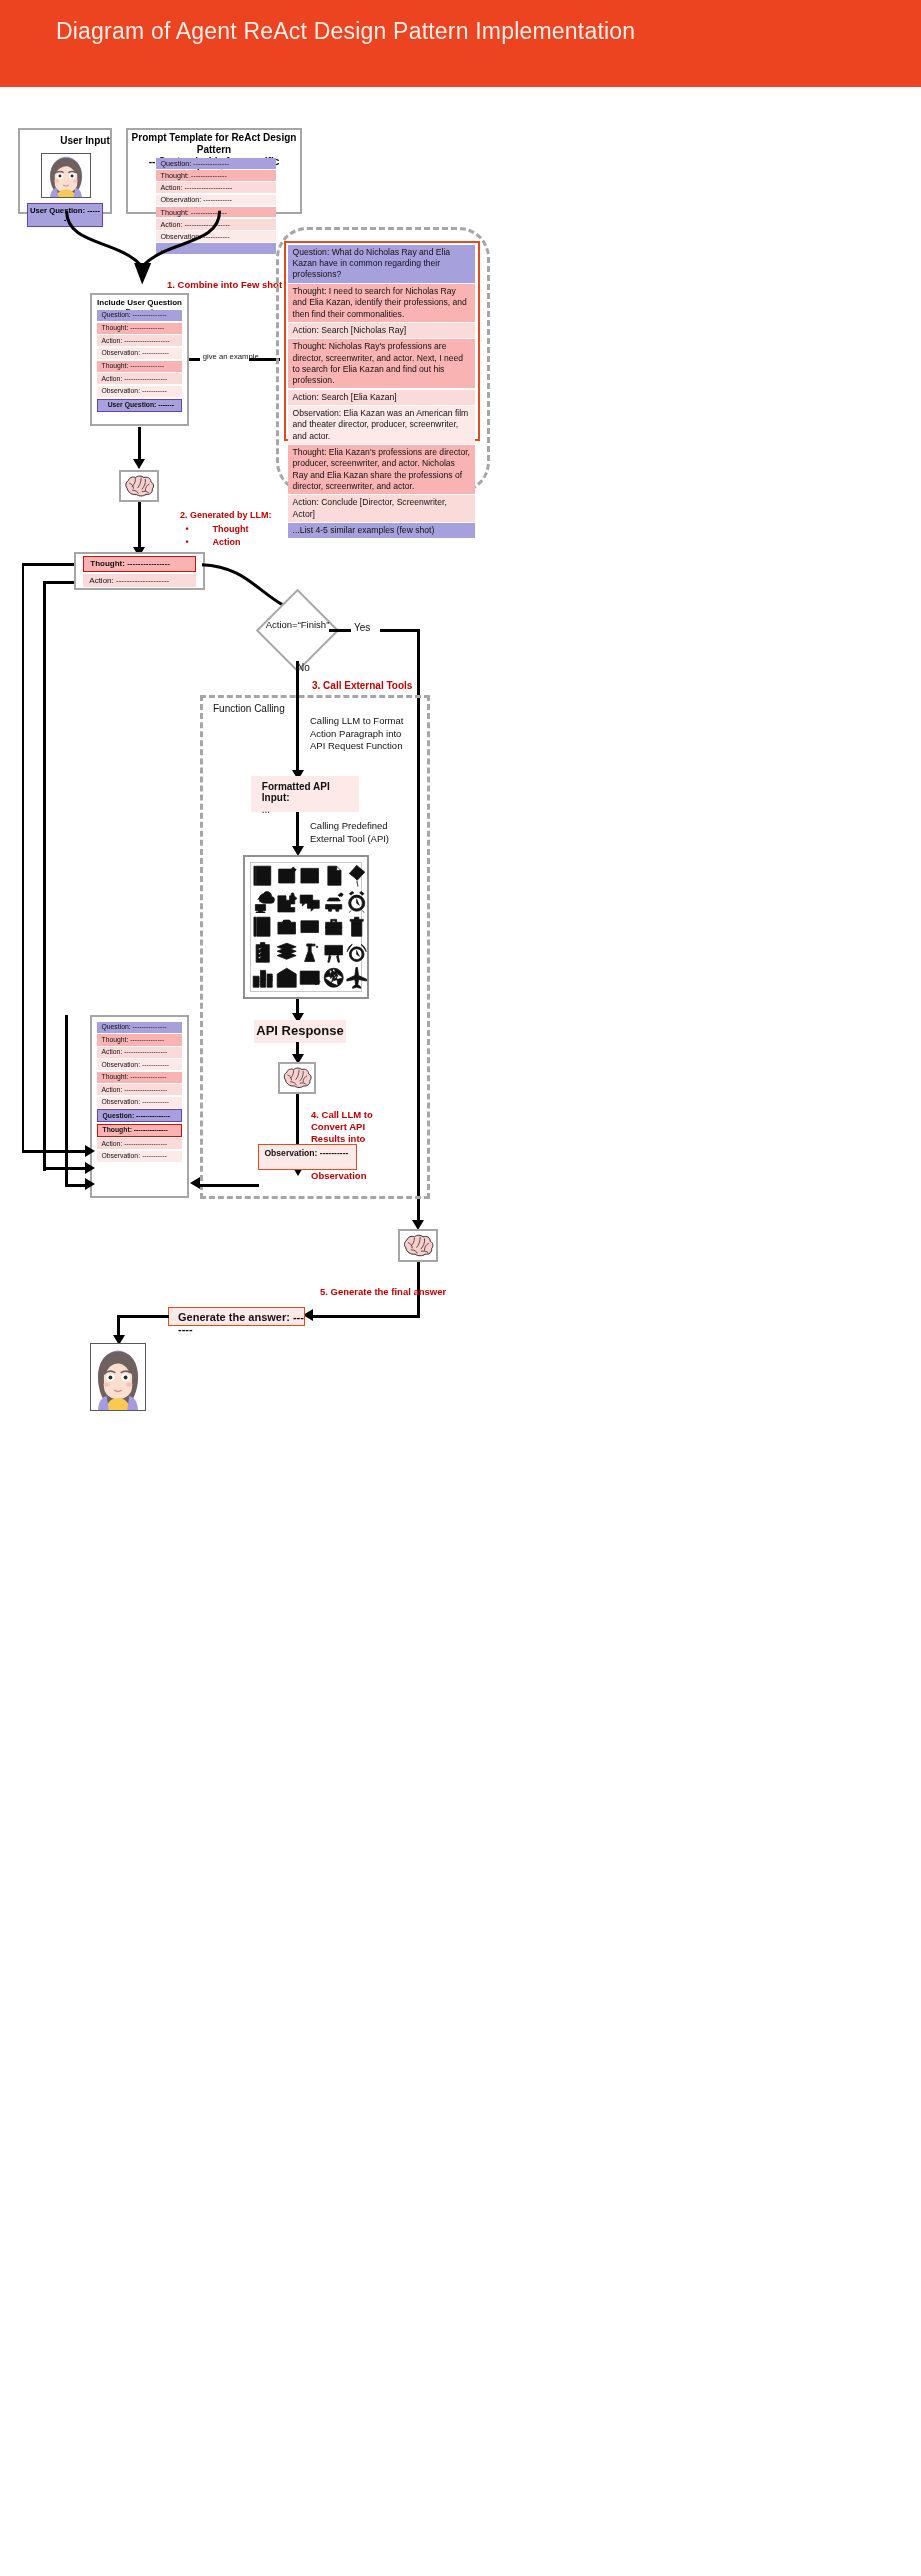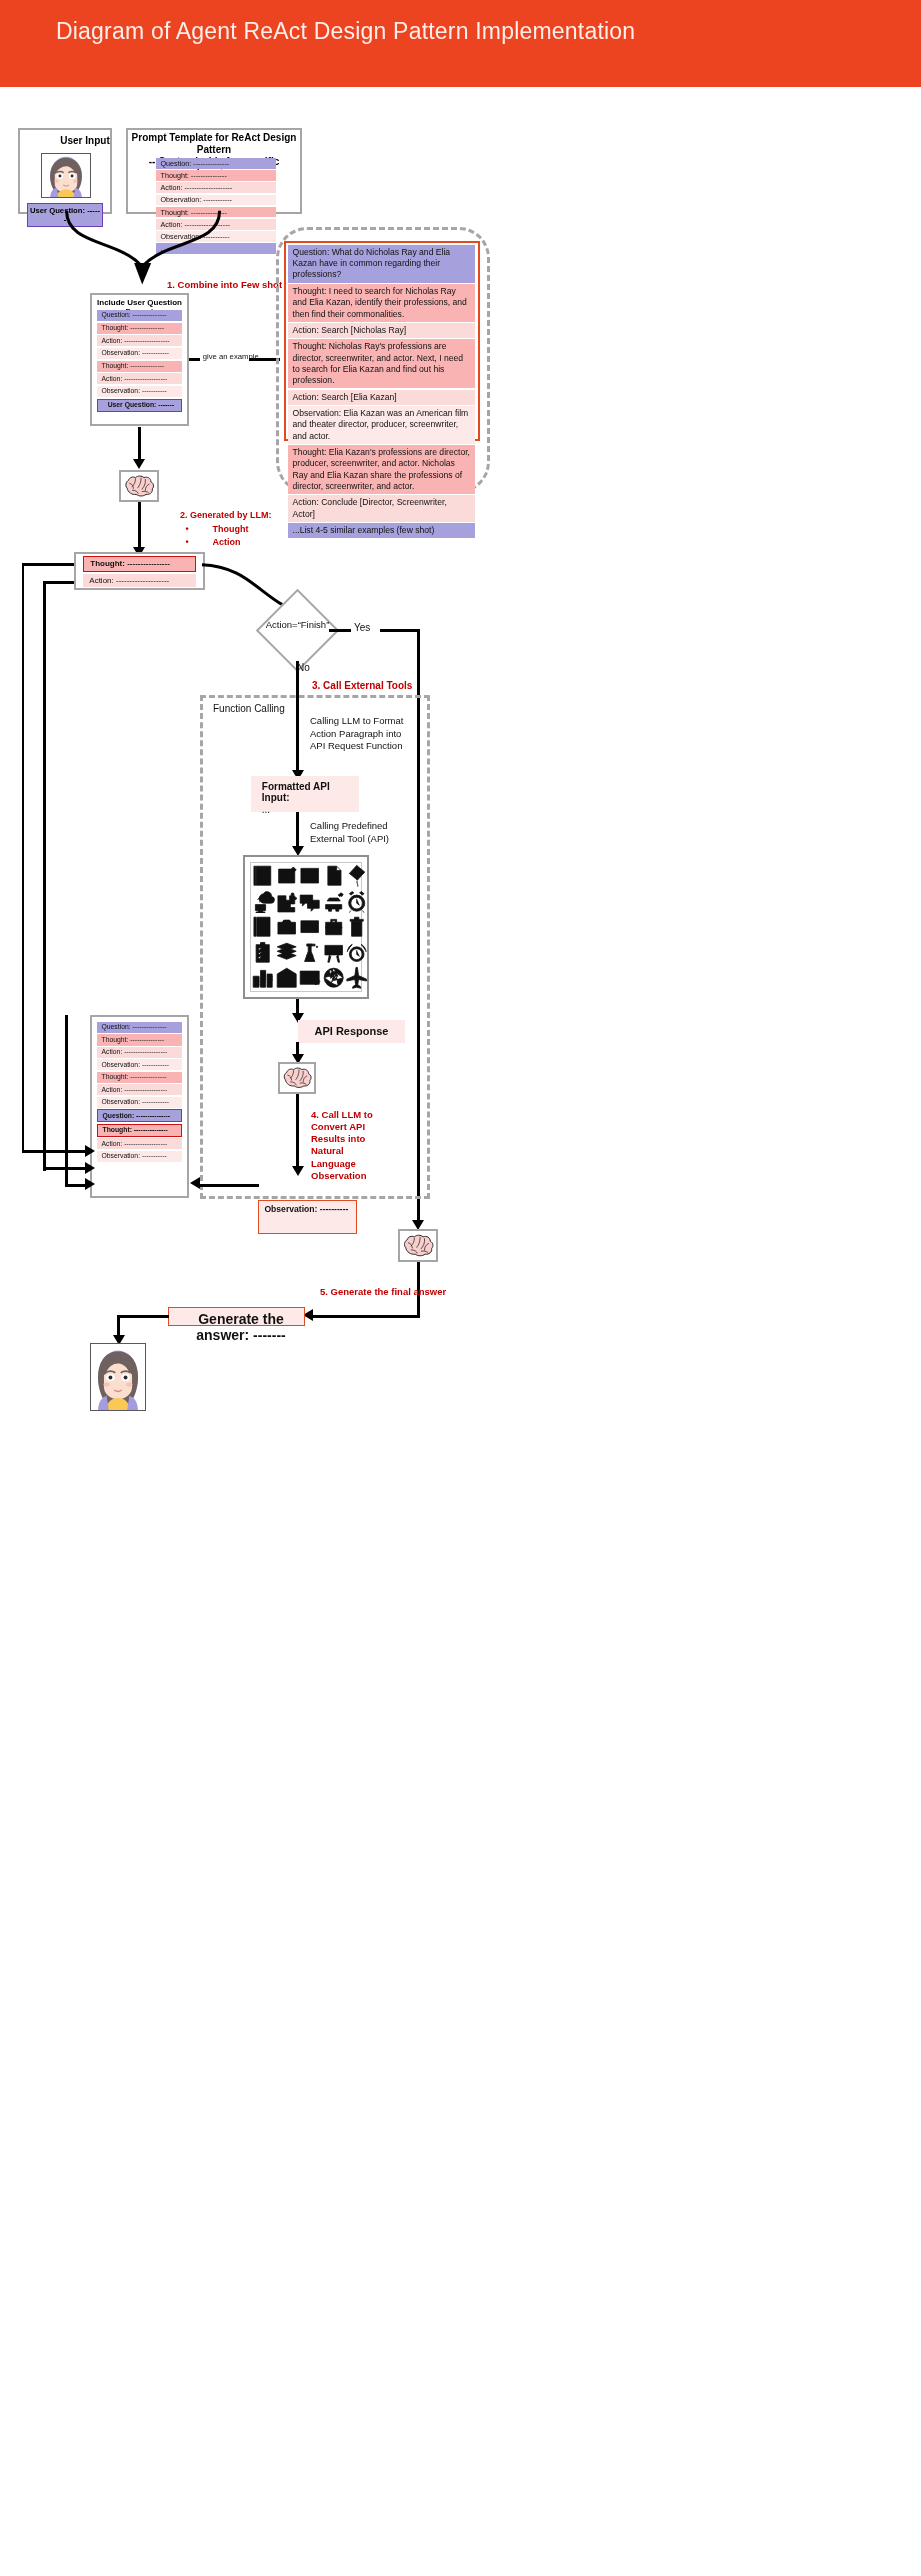--- a/index.html
+++ b/index.html
@@ -365,39 +365,39 @@
               <path d="M30 4h4l3 22 22 10v5l-22-4-2 14 8 6v4l-11-3-11 3v-4l8-6-2-14-22 4v-5l22-10z" fill="#111" stroke="#111" stroke-width="2.2" stroke-linejoin="round"></path>
             </svg>
           </div>
         </div>
     </div>
   </div>
 
   <div class="abs vline" style="left:296px; top:999px; height:18px;"></div>
   <div class="abs arrow-d" style="left:292px; top:1013px;"></div>
 
-  <div class="abs pinkbox lbl-center" style="left:254px; top:1020px; width:107px; height:22.5px; font-size:11px; line-height:22.5px;margin-left:44px;">API Response</div>
+  <div class="abs pinkbox lbl-center" style="left:254px; top:1020px; width:92px; height:22.5px; font-size:13px; line-height:22.5px;">API Response</div>
 
   <div class="abs vline" style="left:296px; top:1042px; height:16px;"></div>
   <div class="abs arrow-d" style="left:292px; top:1054px;"></div>
 
   <div class="abs gbox" style="left:278px; top:1062px; width:38px; height:31.5px;">
     <svg viewBox="0 0 100 80" style="width:100%;height:100%;display:block;">
       <g transform="translate(6,8)">
         <path d="M10 38 C4 32 6 20 14 16 C16 8 26 4 34 8 C40 2 52 2 58 8 C68 4 78 10 78 20 C86 24 88 34 82 40 C84 50 74 58 64 56 C56 62 44 62 36 56 C24 58 12 50 10 38Z" fill="#f9cfcd" stroke="#1a1a1a" stroke-width="2.6"></path>
         <path d="M34 10 C34 22 30 28 24 34 M50 8 C50 22 46 30 40 38 M62 12 C64 26 58 34 52 42 M16 24 C24 26 28 32 28 40 M74 26 C66 30 62 36 62 46 M24 44 C34 44 40 48 42 54 M52 48 C60 46 68 48 72 52" stroke="#1a1a1a" stroke-width="2" fill="none"></path>
       </g>
     </svg>
   </div>
 
   <div class="abs vline" style="left:296px; top:1094px; height:77px;"></div>
   <div class="abs arrow-d" style="left:292px; top:1166px;"></div>
   <div class="abs redlbl" style="left:311px; top:1109px; width:67px; font-size:9.5px; line-height:1.28;">4. Call LLM to Convert API Results into Natural Language Observation</div>
 
-  <div class="abs pinkbox-b" style="left:258px; top:1200px; width:99px; height:34px;">
+  <div class="abs pinkbox-b" style="left:258px; top:1144px; width:99px; height:26px;">
     <div style="font-size:8.6px; color:#111; padding:2.7px 0 0 5.4px; font-weight:bold;">Observation: ----------</div>
   </div>
 
   <div class="abs hline" style="left:200px; top:1184px; width:59px;"></div>
   <div class="abs arrow-l" style="left:190px; top:1177px;"></div>
 
   <div class="abs gbox" style="left:90px; top:1015px; width:99px; height:183px;"></div>
   <div class="abs" id="acc-rows" style="left:97px; top:1022px; width:85px;">
       <div class="row r-q" style="font-size: 6.8px; margin-bottom: 1.4px; padding: 1.3px 1.8px 1.3px 4.5px;">Question: ---------------</div>
       <div class="row r-t" style="font-size: 6.8px; margin-bottom: 1.4px; padding: 1.3px 1.8px 1.3px 4.5px;">Thought: ---------------</div>
@@ -437,21 +437,21 @@
     </svg>
   </div>
 
   <div class="abs vline" style="left:417px; top:1262px; height:56px;"></div>
   <div class="abs hline" style="left:313px; top:1315px; width:106px;"></div>
   <div class="abs arrow-l" style="left:303px; top:1309px;"></div>
 
   <div class="abs redlbl" style="left:320px; top:1286px; font-size:9.5px;">5. Generate the final answer</div>
 
   <div class="abs pinkbox-b" style="left:168px; top:1307px; width:137px; height:19px;">
-    <div style="font-size:14px; font-weight:bold; color:#111; padding:2.7px 0 0 9px;text-align:center;">Generate the answer: -------</div>
+    <div style="font-size:11px; font-weight:bold; color:#111; padding:2.7px 0 0 9px;">Generate the answer: -------</div>
   </div>
 
   <div class="abs hline" style="left:117px; top:1315px; width:52px;"></div>
   <div class="abs vline" style="left:117px; top:1315px; height:23.4px;"></div>
   <div class="abs arrow-d" style="left:113px; top:1335px;"></div>
 
   <div class="abs avatar-frame" style="left:90px; top:1343px; width:56px; height:68px;">
     <svg viewBox="0 0 100 122" style="width:100%;height:100%;display:block;">
       <ellipse cx="50" cy="62" rx="37" ry="50" fill="#a59ce0"></ellipse>
       <path d="M13 62 C13 28 31 14 50 14 C69 14 87 28 87 62 C87 86 78 104 70 112 L30 112 C22 104 13 86 13 62Z" fill="#6e615f"></path>

